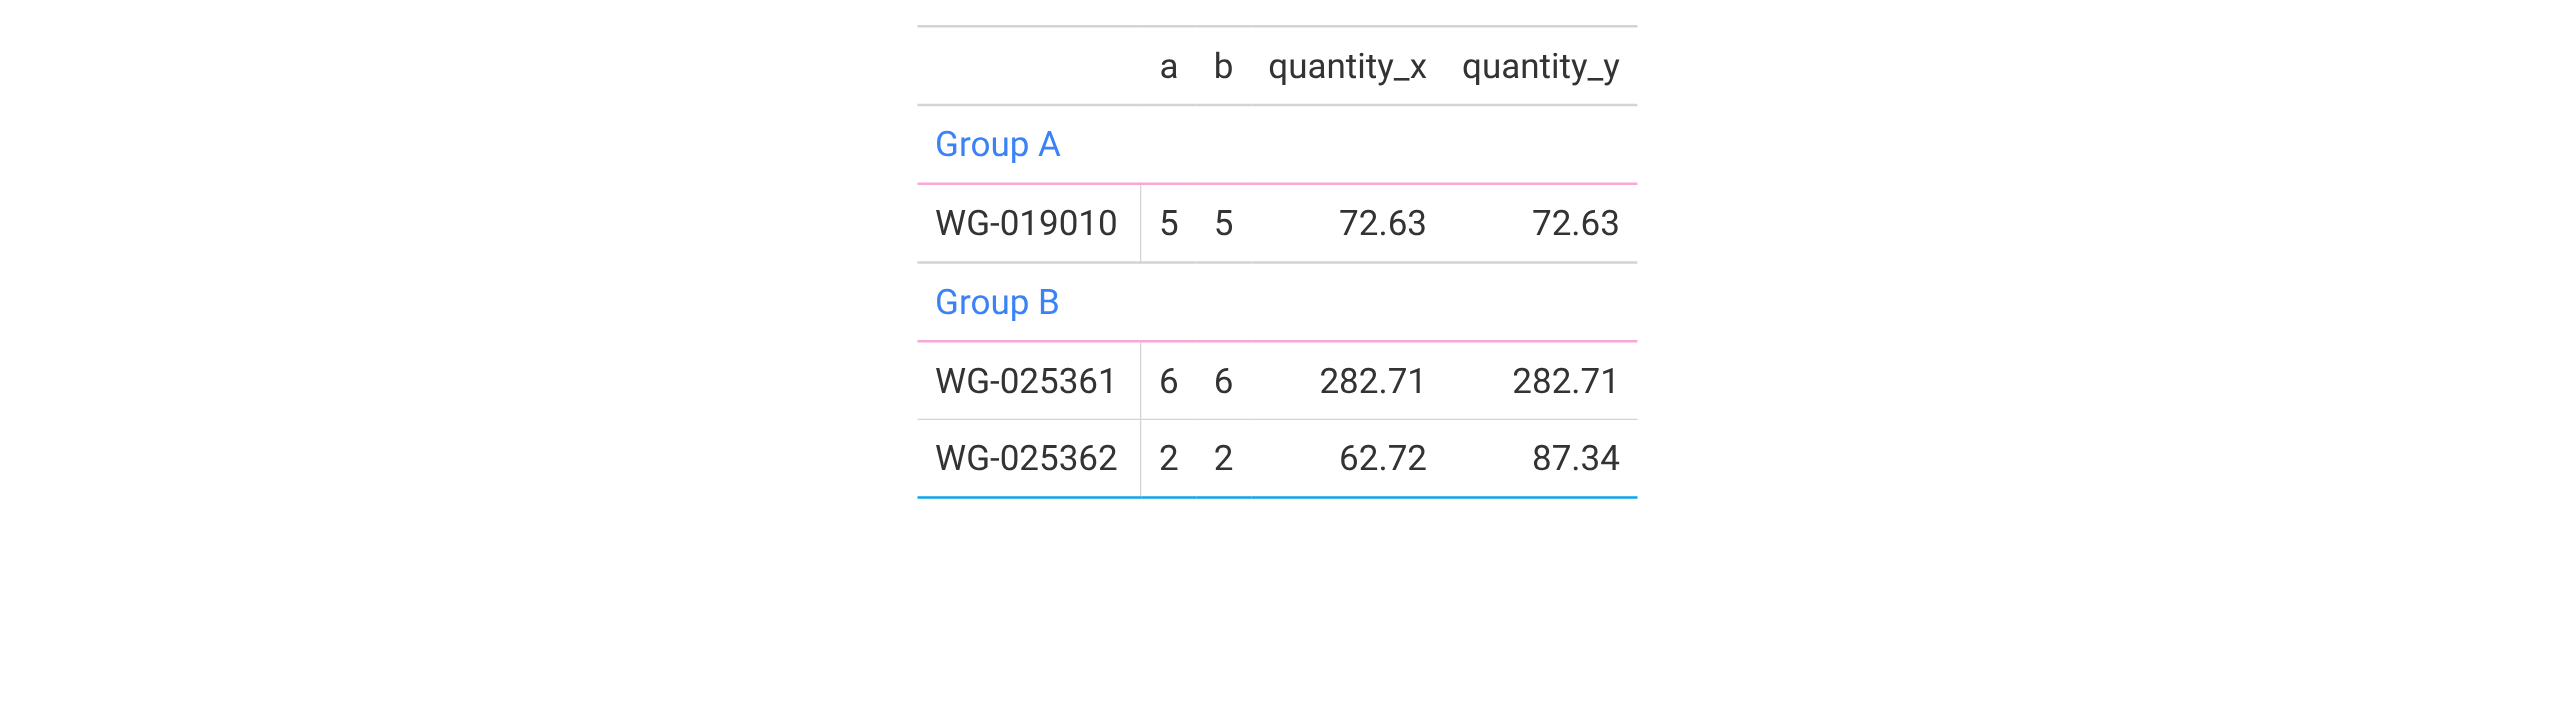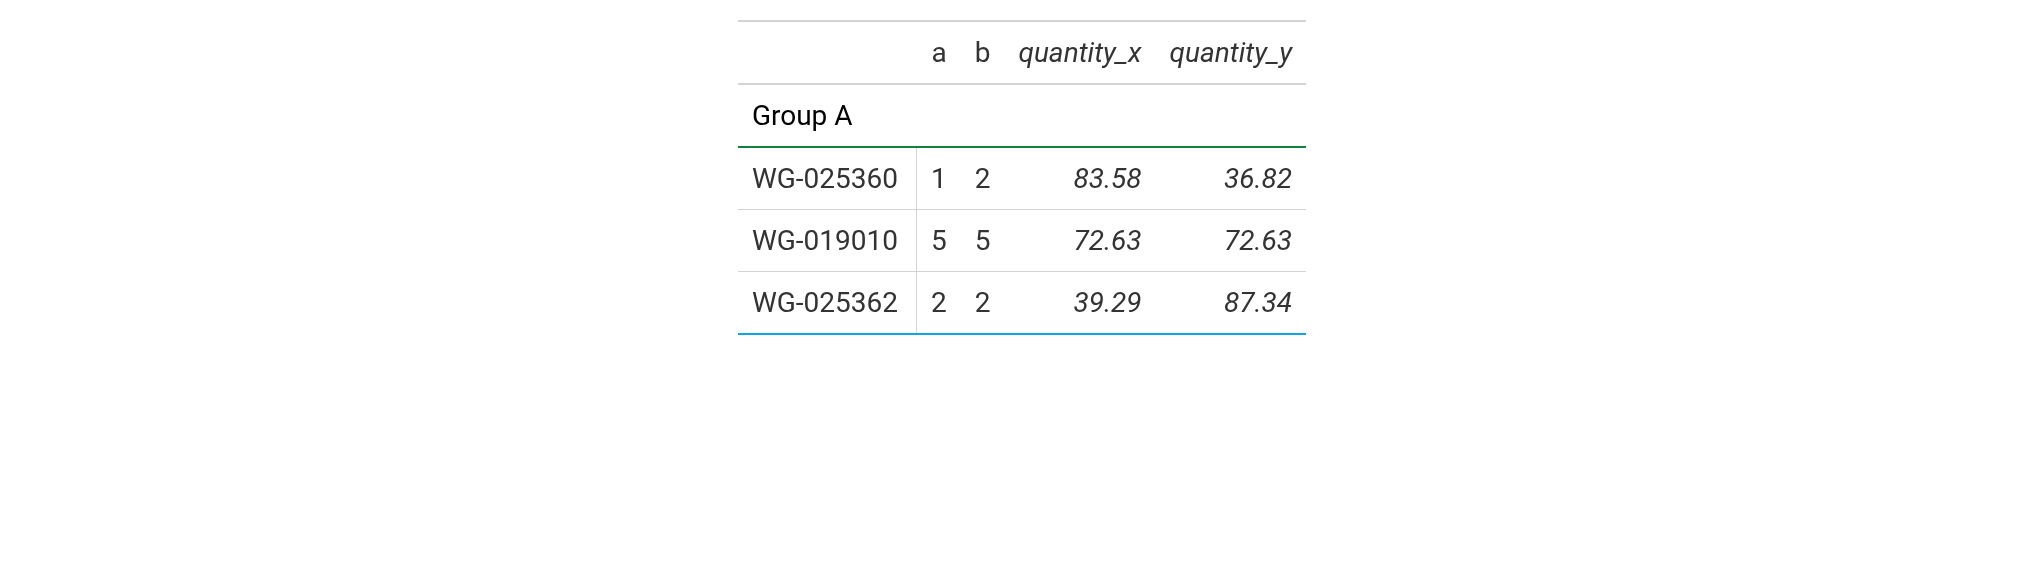--- a/index.html
+++ b/index.html
@@ -36,69 +36,71 @@
       border-bottom: 2px solid #d3d3d3;
     }
     .gt-header-row th.gt-stub-header {
       text-align: left;
       border-right: none;
     }
     .gt-group-row td {
       text-align: left;
       padding: 14px 14px;
       border-top: 2px solid #d3d3d3;
-      border-bottom: 2px solid #15803d;
-      color: #000000;
+      border-bottom: 2px solid #f9a8d4;
+      color: #3b82f6;
     }
     .gt-data-row td {
       border-bottom: 1px solid #d3d3d3;
     }
     .gt-data-row:last-child td {
       border-bottom: 2px solid #0ea5e9;
     }
     .col-a, .col-b {
       min-width: 30px;
     }
     .col-qx, .col-qy {
       min-width: 140px;
-      font-style: italic;
     }
   </style>
 </head>
 <body>
 
 <table class="gt-table">
   <thead>
     <tr class="gt-header-row">
       <th class="gt-stub-header"></th>
       <th class="col-a">a</th>
       <th class="col-b">b</th>
       <th class="col-qx">quantity_x</th>
       <th class="col-qy">quantity_y</th>
     </tr>
   </thead>
   <tbody>
     <tr class="gt-group-row">
       <td colspan="5">Group A</td>
     </tr>
     <tr class="gt-data-row">
-      <td class="gt-stub">WG-025360</td>
-      <td class="col-a">1</td>
-      <td class="col-b">2</td>
-      <td class="col-qx">83.58</td>
-      <td class="col-qy">36.82</td>
-    </tr>
-    <tr class="gt-data-row">
       <td class="gt-stub">WG-019010</td>
       <td class="col-a">5</td>
       <td class="col-b">5</td>
       <td class="col-qx">72.63</td>
       <td class="col-qy">72.63</td>
     </tr>
+    <tr class="gt-group-row">
+      <td colspan="5">Group B</td>
+    </tr>
+    <tr class="gt-data-row">
+      <td class="gt-stub">WG-025361</td>
+      <td class="col-a">6</td>
+      <td class="col-b">6</td>
+      <td class="col-qx">282.71</td>
+      <td class="col-qy">282.71</td>
+    </tr>
     <tr class="gt-data-row">
       <td class="gt-stub">WG-025362</td>
       <td class="col-a">2</td>
       <td class="col-b">2</td>
-      <td class="col-qx">39.29</td>
+      <td class="col-qx">62.72</td>
       <td class="col-qy">87.34</td>
     </tr>
   </tbody>
 </table>
 
 </body></html>

